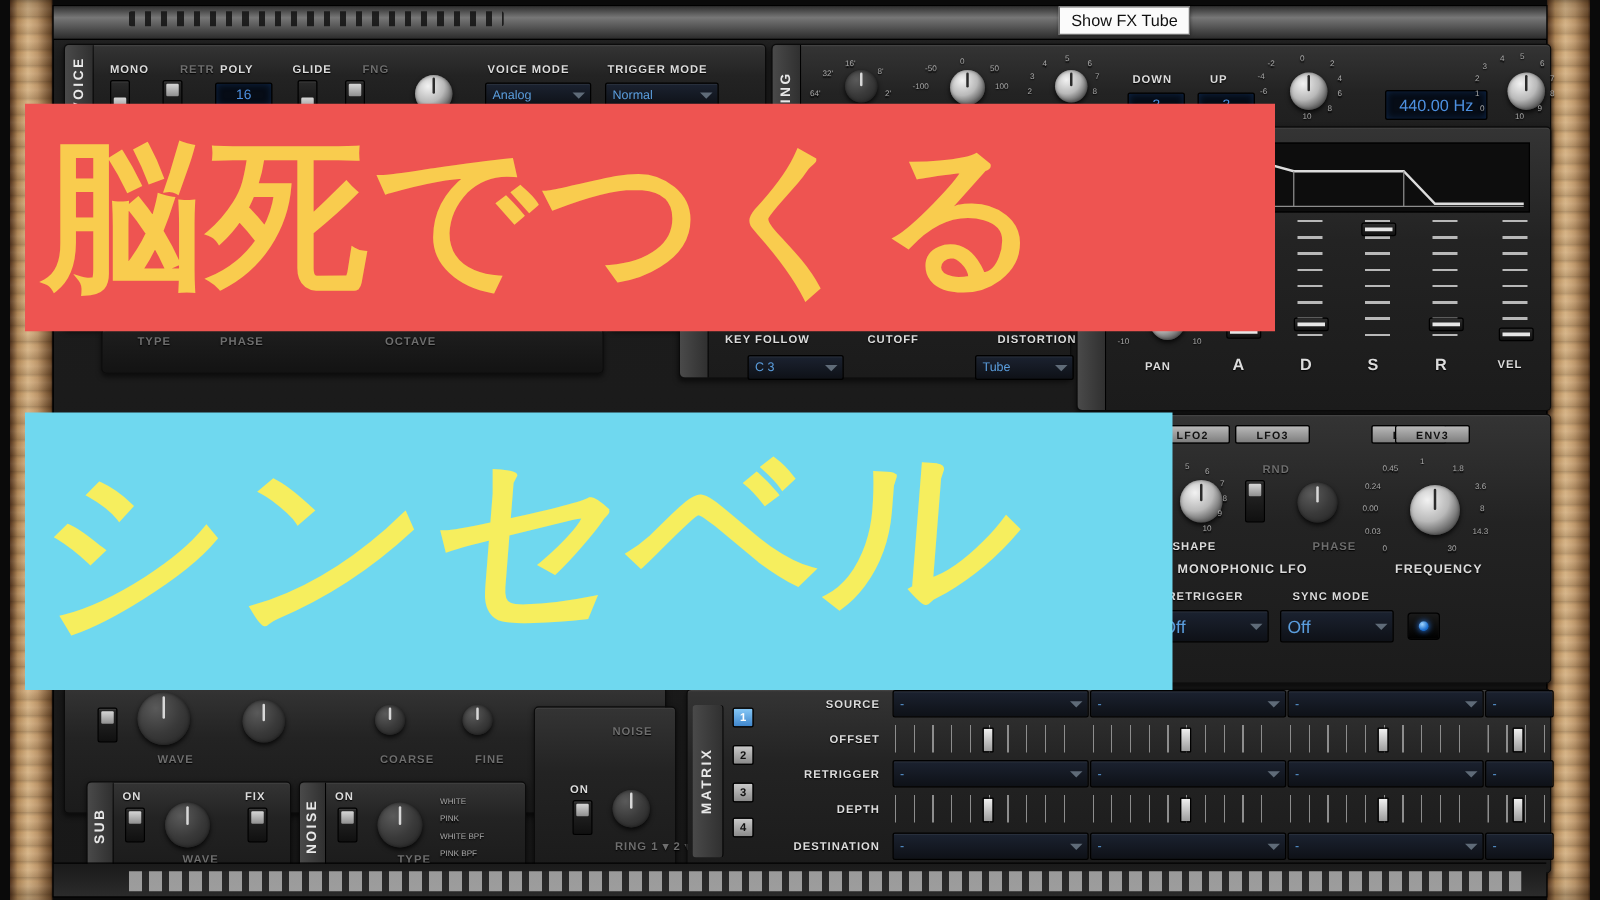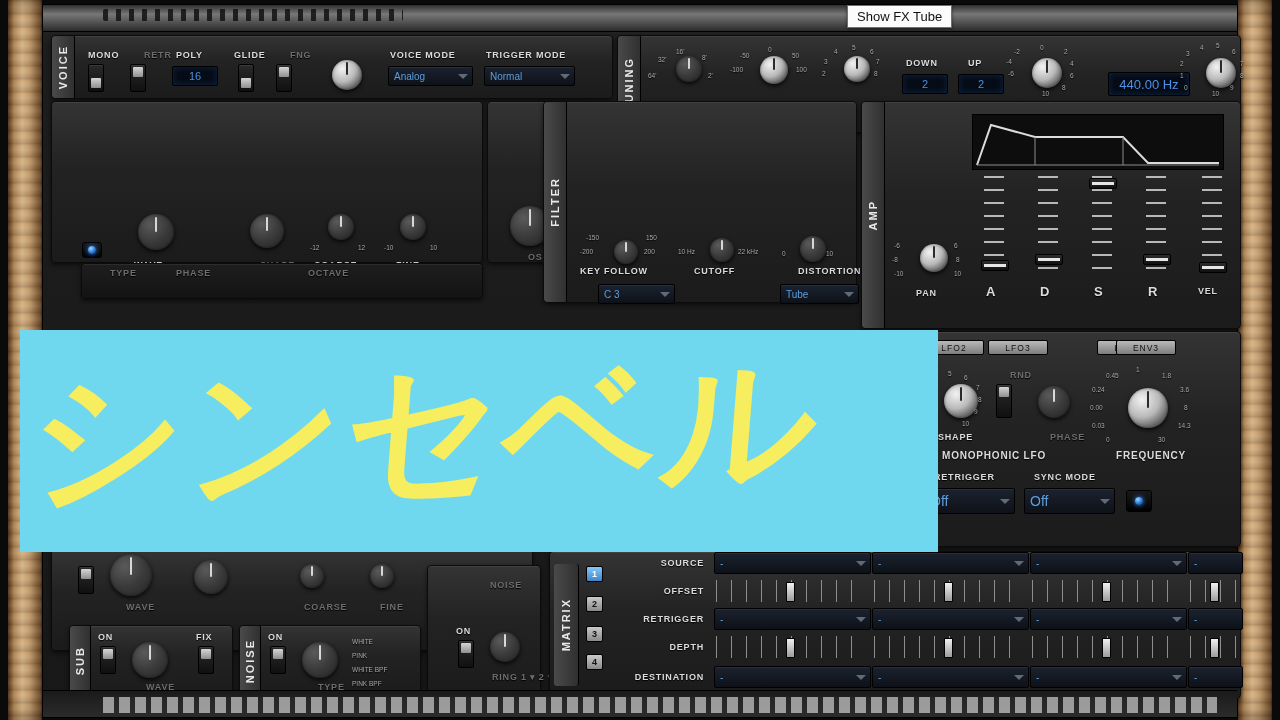--- a/index.html
+++ b/index.html
@@ -83,21 +83,21 @@
   .combo .arw{position:absolute;right:4px;top:50%;margin-top:-2px;
               width:0;height:0;border-left:5px solid transparent;border-right:5px solid transparent;
               border-top:5px solid #5f6b78;}
   .num{position:absolute;background:#060c16;border:1px solid #000;border-radius:2px;
        color:#4d90e0;font-size:11px;display:flex;align-items:center;justify-content:center;
        box-shadow:inset 0 0 6px rgba(30,90,170,.35);}
 
   
   .mtab{position:absolute;height:13px;border-radius:2px;
         background:linear-gradient(180deg,#b9b9b9,#7d7d7d);
-        border:1px solid #000;color:#111;font-size:8.5px;font-weight:normal;
+        border:1px solid #000;color:#111;font-size:8.5px;font-weight:bold;
         display:flex;align-items:center;justify-content:center;letter-spacing:1px;}
   .mtab.on{background:linear-gradient(180deg,#7fc4f5,#3c82c8);color:#fff;}
 
   .sqtab{position:absolute;width:15px;height:14px;border-radius:2px;
          background:linear-gradient(180deg,#cacaca,#8a8a8a);border:1px solid #000;
          color:#111;font-size:9px;font-weight:bold;display:flex;align-items:center;justify-content:center;}
   .sqtab.on{background:linear-gradient(180deg,#86c8f7,#3f86cc);color:#fff;}
 
   
   .fader{position:absolute;width:20px;
@@ -543,17 +543,20 @@
       </div>
     </div>
 
     <div class="keybed">
       <div class="keys"></div>
     </div>
   </div>
 
   <div id="tooltip" style="left:847px;top:5px;">Show FX Tube</div>
 
+  <div class="banner" id="banner-red" style="background: rgb(238, 84, 81);">
+    <div class="txt" style="color: rgb(249, 204, 78);">脳死でつくる</div>
+  </div>
   <div class="banner" id="banner-cyan" style="background: rgb(111, 216, 239);">
     <div class="txt" style="color: rgb(246, 238, 94);">シンセベル</div>
   </div>
 
 </div>
 
 </body></html>

